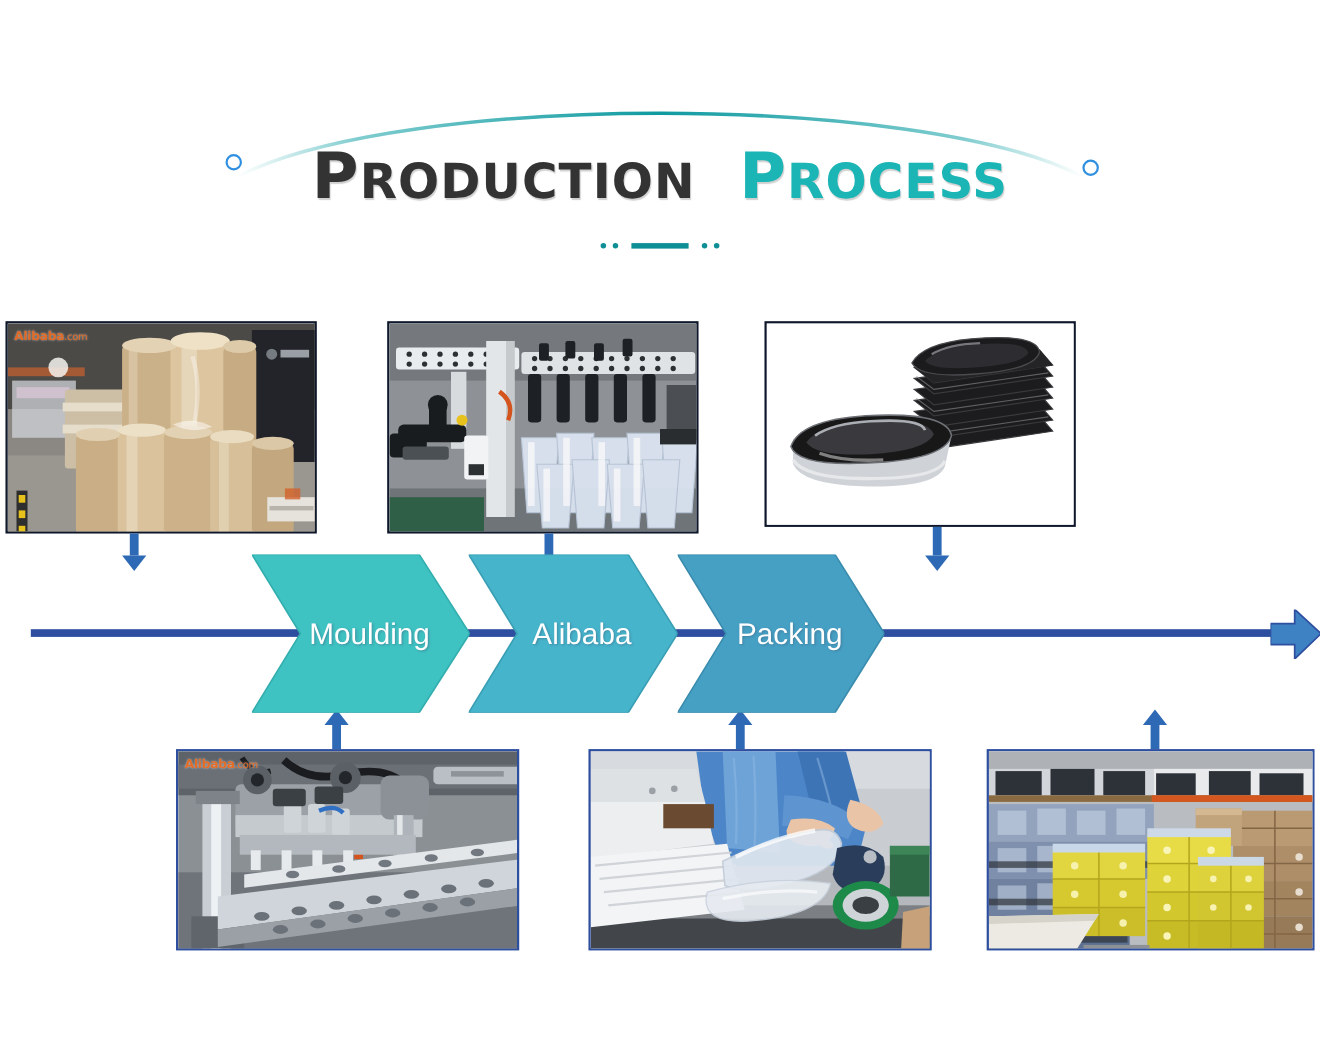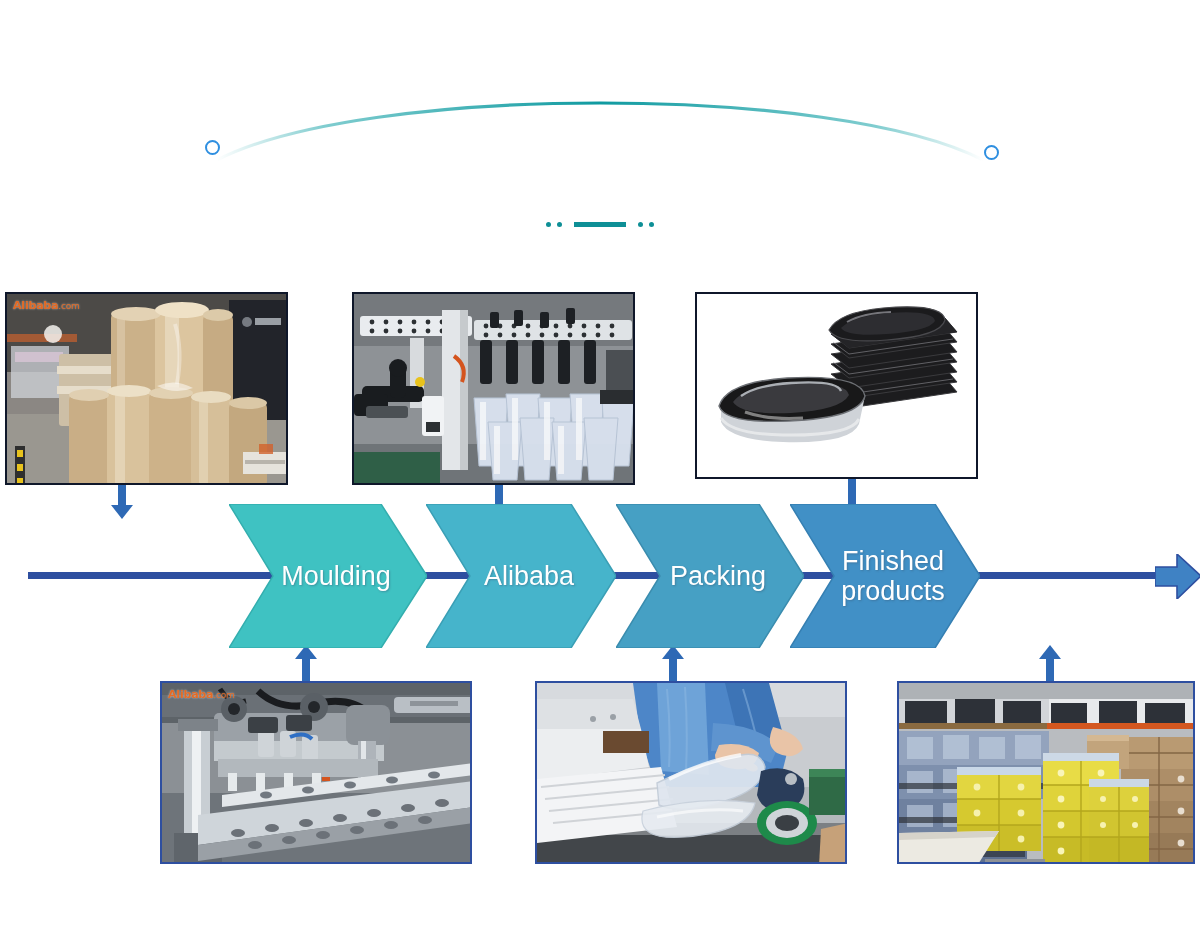--- a/index.html
+++ b/index.html
@@ -104,20 +104,25 @@
         <stop offset="86%" stop-color="#18a3a8" stop-opacity="0.55"></stop>
         <stop offset="100%" stop-color="#18a3a8" stop-opacity="0"></stop>
       </linearGradient>
     </defs>
     <path d="M2,82 C150,6 620,6 768,82" fill="none" stroke="url(#arcg)" stroke-width="3.2" stroke-linecap="round"></path>
   </svg>
 
   <span class="ring l"></span>
   <span class="ring r"></span>
 
+  <div class="title-wrap">
+    <span class="title-text">
+      <span class="t-dark"><span class="t-cap">P</span><span class="t-rest">RODUCTION</span></span><span class="t-dark">&nbsp;&nbsp;</span><span class="t-teal"><span class="t-cap">P</span><span class="t-rest">ROCESS</span></span>
+    </span>
+  </div>
 
   <div class="underline">
     <span class="ul-in">
       <span class="ul-dot"></span>
       <span class="ul-dot"></span>
       <span class="ul-bar"></span>
       <span class="ul-dot"></span>
       <span class="ul-dot"></span>
     </span>
   </div>
@@ -385,27 +390,20 @@
       <span class="lbl">Alibaba</span>
     </div>
 
     <div class="chev" style="left:616px;width:188px;">
       <svg class="shape" viewBox="0 0 188 144" preserveAspectRatio="none">
         <path d="M0,0 L143,0 L188,72 L143,144 L0,144 L44,72 Z" fill="#46a0c4" stroke="#3a8cae" stroke-width="1.5"></path>
       </svg>
       <span class="lbl">Packing</span>
     </div>
 
-    <div class="chev" style="left:790px;width:190px;">
-      <svg class="shape" viewBox="0 0 190 144" preserveAspectRatio="none">
-        <path d="M0,0 L145,0 L190,72 L145,144 L0,144 L44,72 Z" fill="#4190c6" stroke="#357fb2" stroke-width="1.5"></path>
-      </svg>
-      <span class="lbl">Finished
-products</span>
-    </div>
 
 
     <svg class="endcap" style="left:1155px;top:50px;width:46px;height:45px;" viewBox="0 0 46 45">
       <path d="M0,13 L22,13 L22,0 L46,22 L22,45 L22,32 L0,32 Z" fill="#3f82c4" stroke="#2e4fa0" stroke-width="1.6"></path>
     </svg>
   </div>
 
   <div class="photo" id="ph-cut" style="border-color:#2e4fa0;">
     <div class="inner">
       <svg viewBox="0 0 312 183" preserveAspectRatio="none" width="312" height="183">

